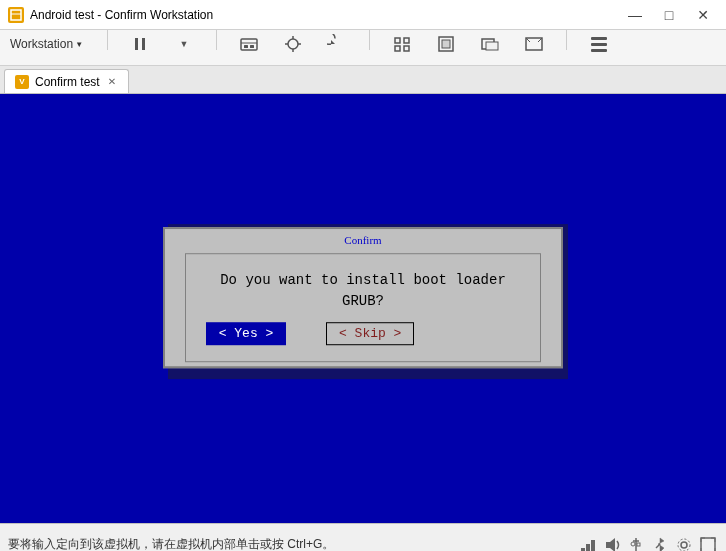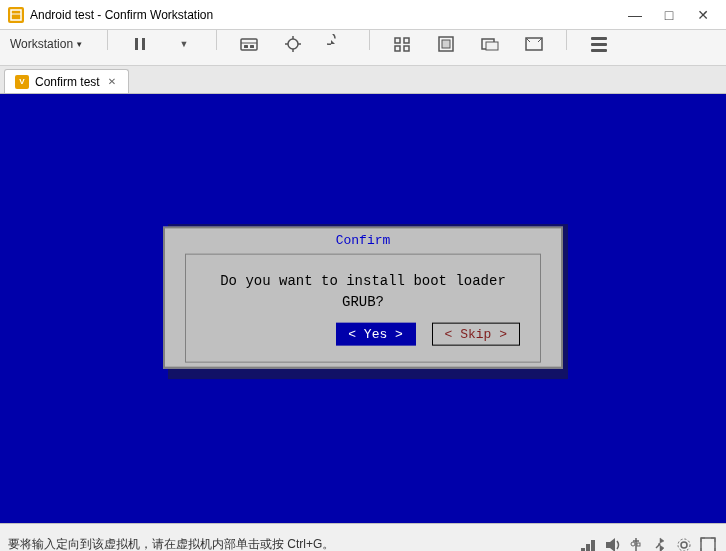--- a/index.html
+++ b/index.html
@@ -155,42 +155,42 @@
       border: 2px solid #808080;
       width: 400px;
       padding: 0;
     }
     .dialog-title-bar {
       background: #c0c0c0;
       padding: 4px 8px 2px 8px;
       text-align: center;
     }
     .dialog-title-text {
-      font-family: Liberation Mono, monospace;
-      font-size: 13px;
+      font-family: Liberation Serif, serif;
+      font-size: 11px;
       color: #0000cc;
       font-weight: normal;
     }
     .dialog-content {
       background: #c0c0c0;
       border: 1px solid #808080;
       margin: 4px 20px;
       padding: 16px 20px 12px 20px;
     }
     .dialog-message {
       font-family: 'Courier New', monospace;
       font-size: 14px;
       color: #000000;
       text-align: center;
       line-height: 1.5;
     }
     .dialog-buttons {
       display: flex;
-      justify-content: flex-end;
-      gap: 16px;
+      justify-content: flex-start;
+      gap: 40px;
       padding: 10px 0 4px 0;
     }
     .dialog-btn {
       font-family: 'Courier New', monospace;
       font-size: 13px;
       padding: 3px 12px;
       cursor: pointer;
       border: none;
       min-width: 80px;
     }

